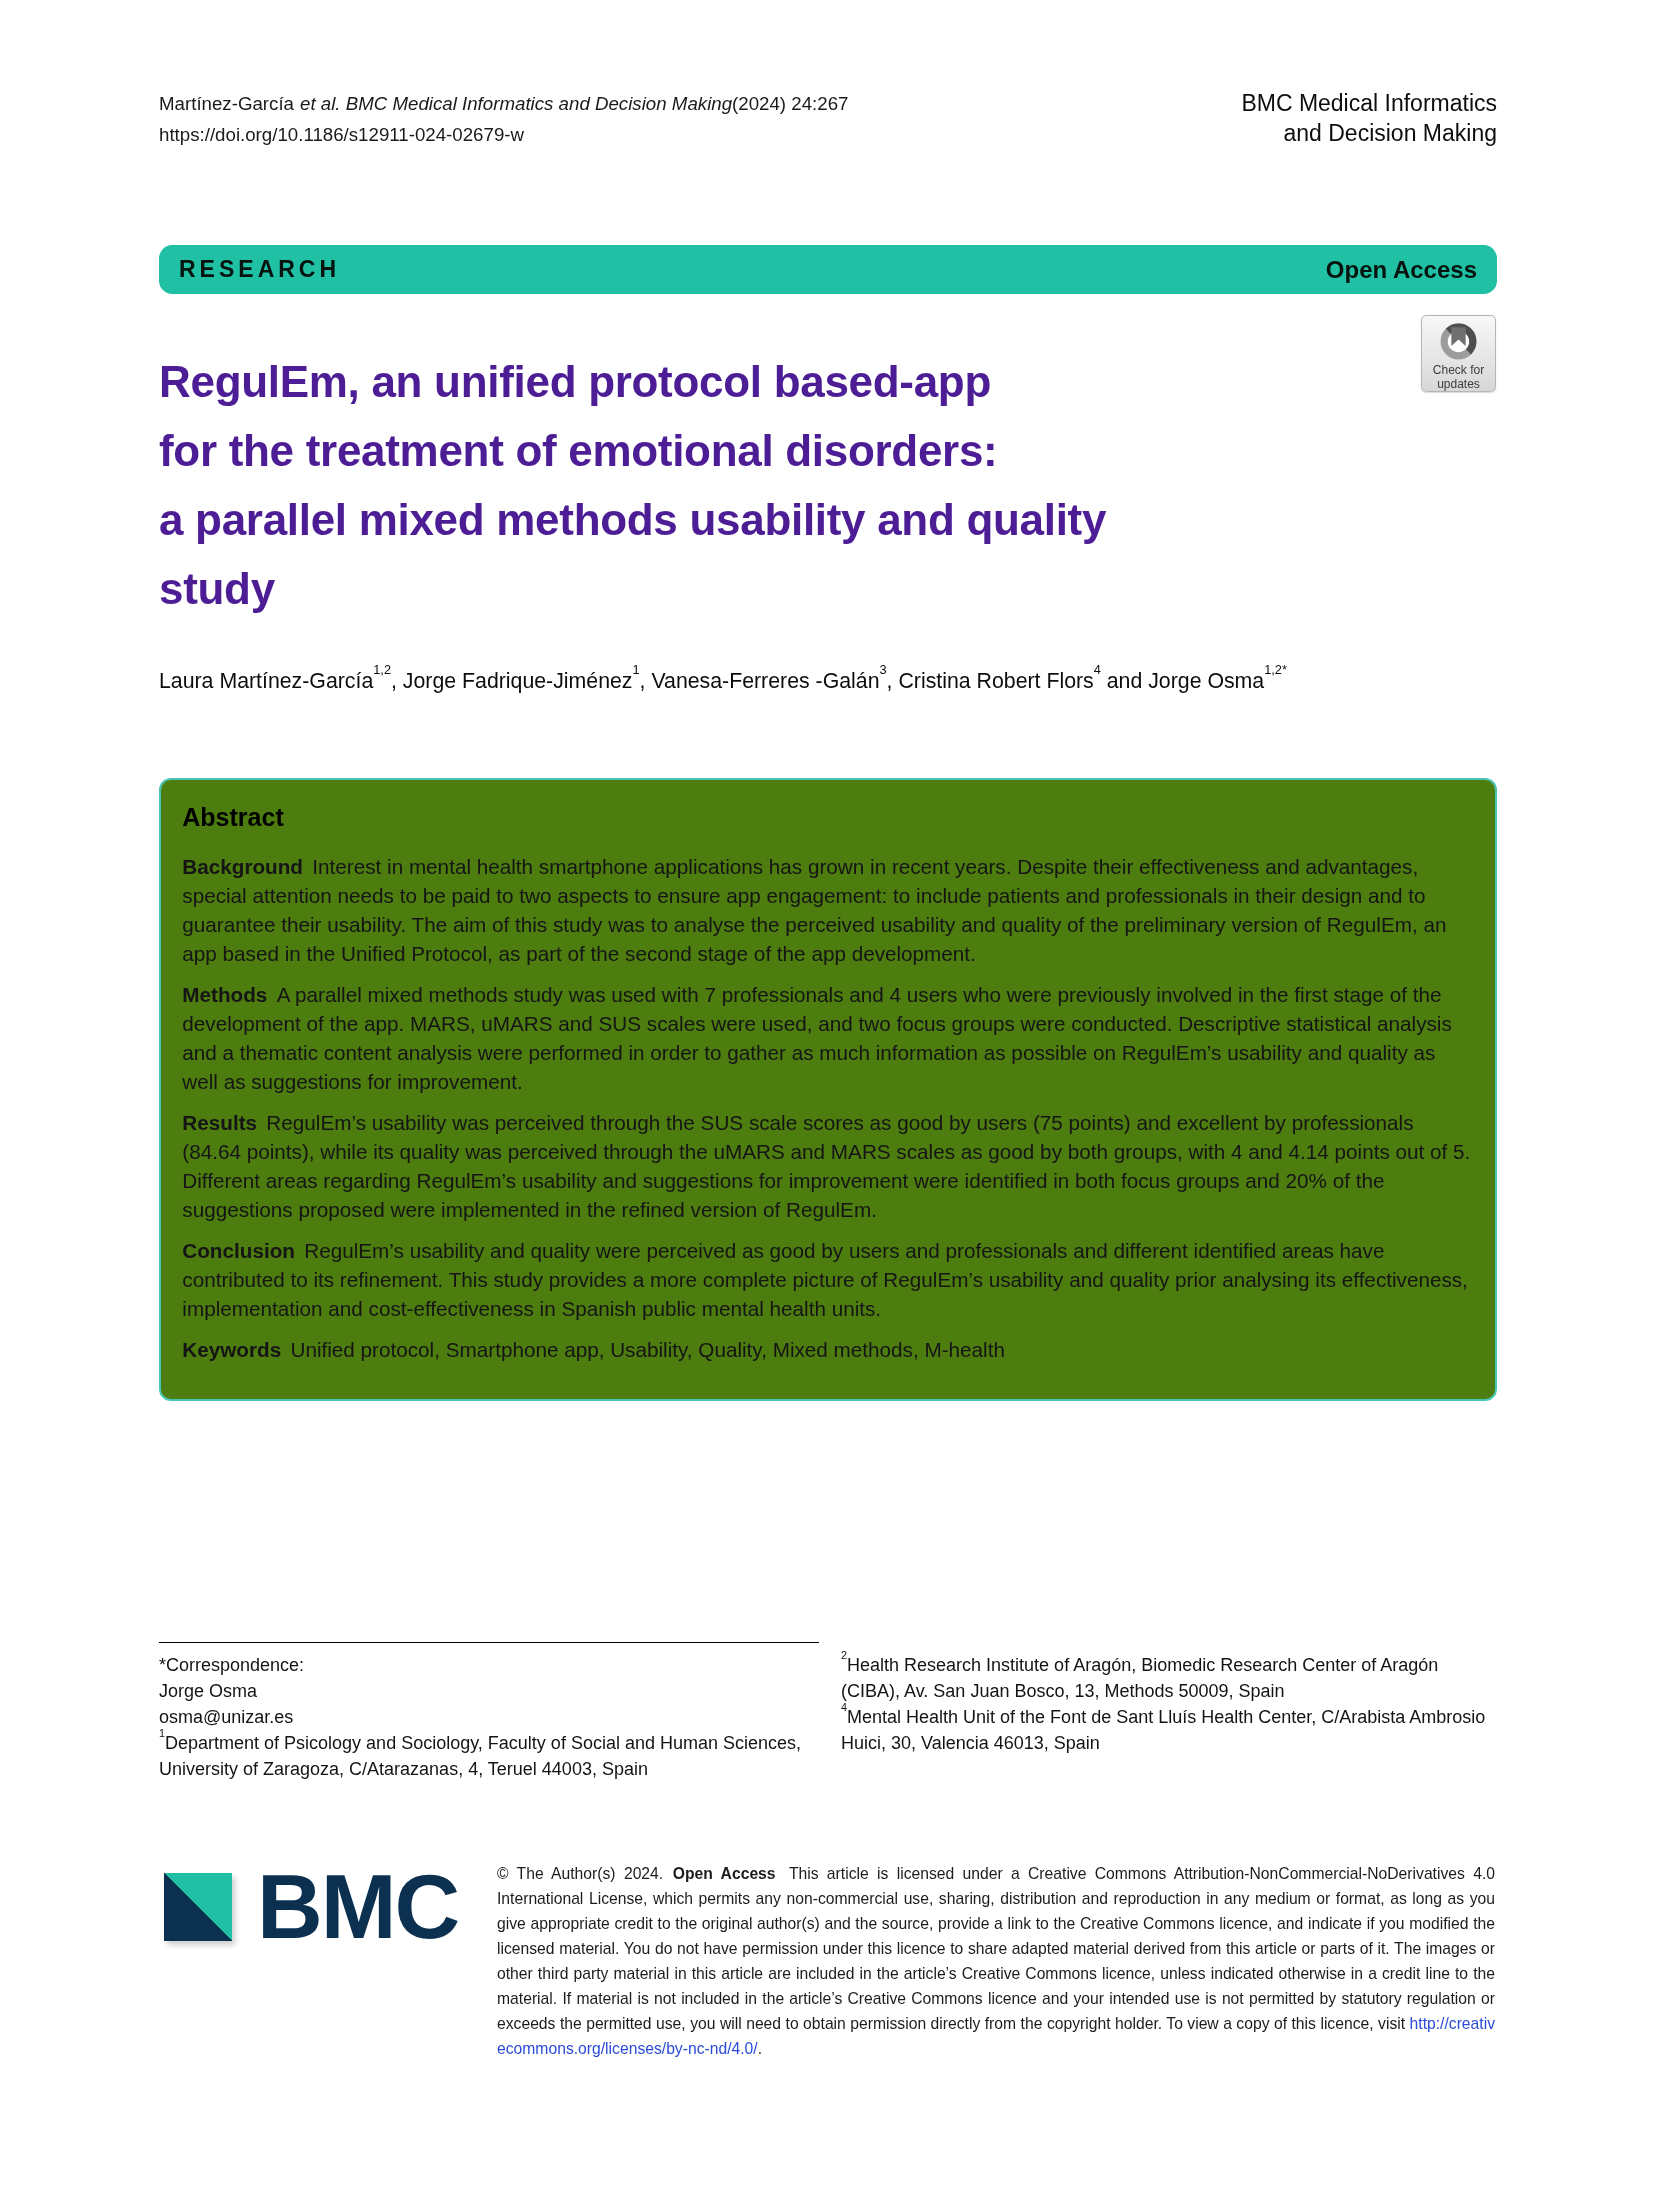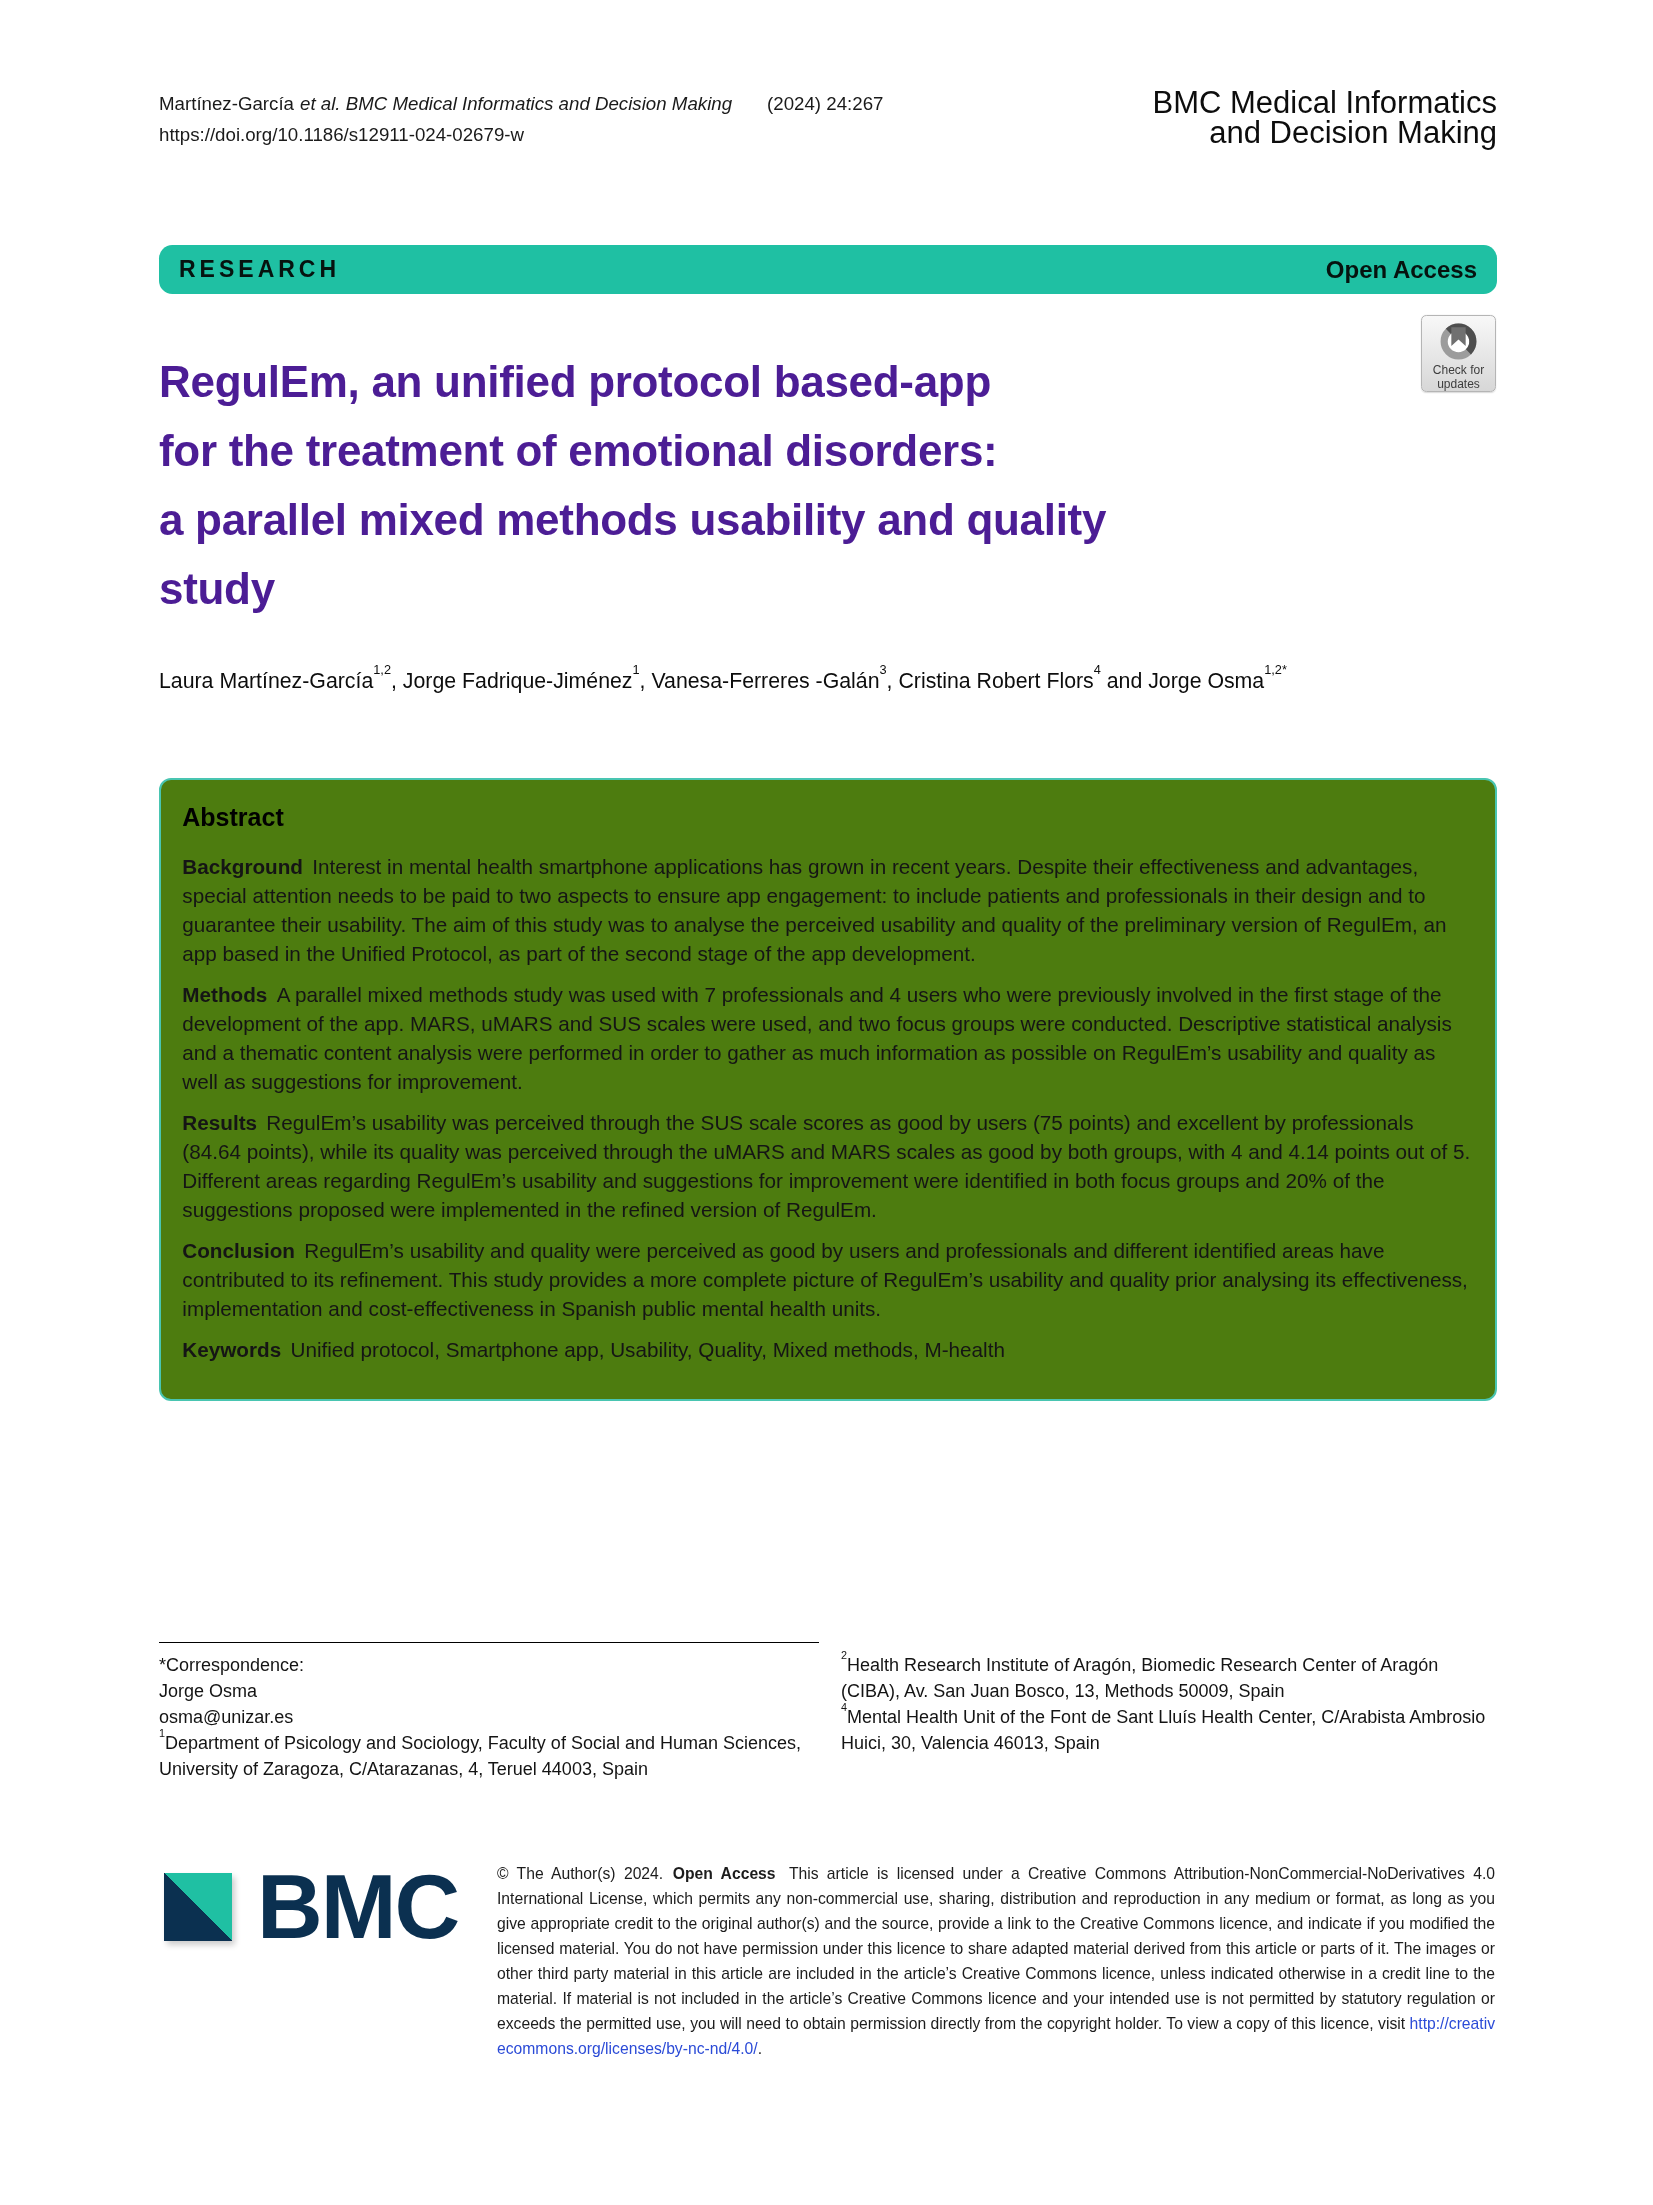--- a/index.html
+++ b/index.html
@@ -11,23 +11,23 @@
   }
   html,body{margin:0;padding:0;background:#ffffff;}
   .page{
     position:relative;width:1654px;height:2205px;background:#fff;
     font-family:"Liberation Sans",sans-serif;color:var(--ink);overflow:hidden;
   }
   
   .header{position:absolute;left:159px;top:88px;width:1338px;display:flex;justify-content:space-between;align-items:flex-start;}
   .header-left{font-size:18.7px;line-height:31px;color:#1a1a1a;}
   .header-left .it{font-style:italic;margin-left:6px;}
-  .cite-ref{margin-left:35px;}
+  .cite-ref{}
   .doi{color:#1a1a1a;text-decoration:none;cursor:pointer;}
-  .header-right{text-align:right;font-size:31px;line-height:30px;font-weight:500;color:#0d0d0d;}
+  .header-right{text-align:right;font-size:23px;line-height:30px;font-weight:500;color:#0d0d0d;}
   
   .banner{
     position:absolute;left:159px;top:245px;width:1338px;height:49px;box-sizing:border-box;
     background:var(--teal);border-radius:13.3px;display:flex;align-items:center;
     justify-content:space-between;padding:2px 20px;
   }
   .banner-type{font-weight:700;font-size:23px;letter-spacing:4px;color:#06130f;}
   .banner-access{font-weight:700;font-size:24px;color:#06130f;}
   
   .check-badge{

